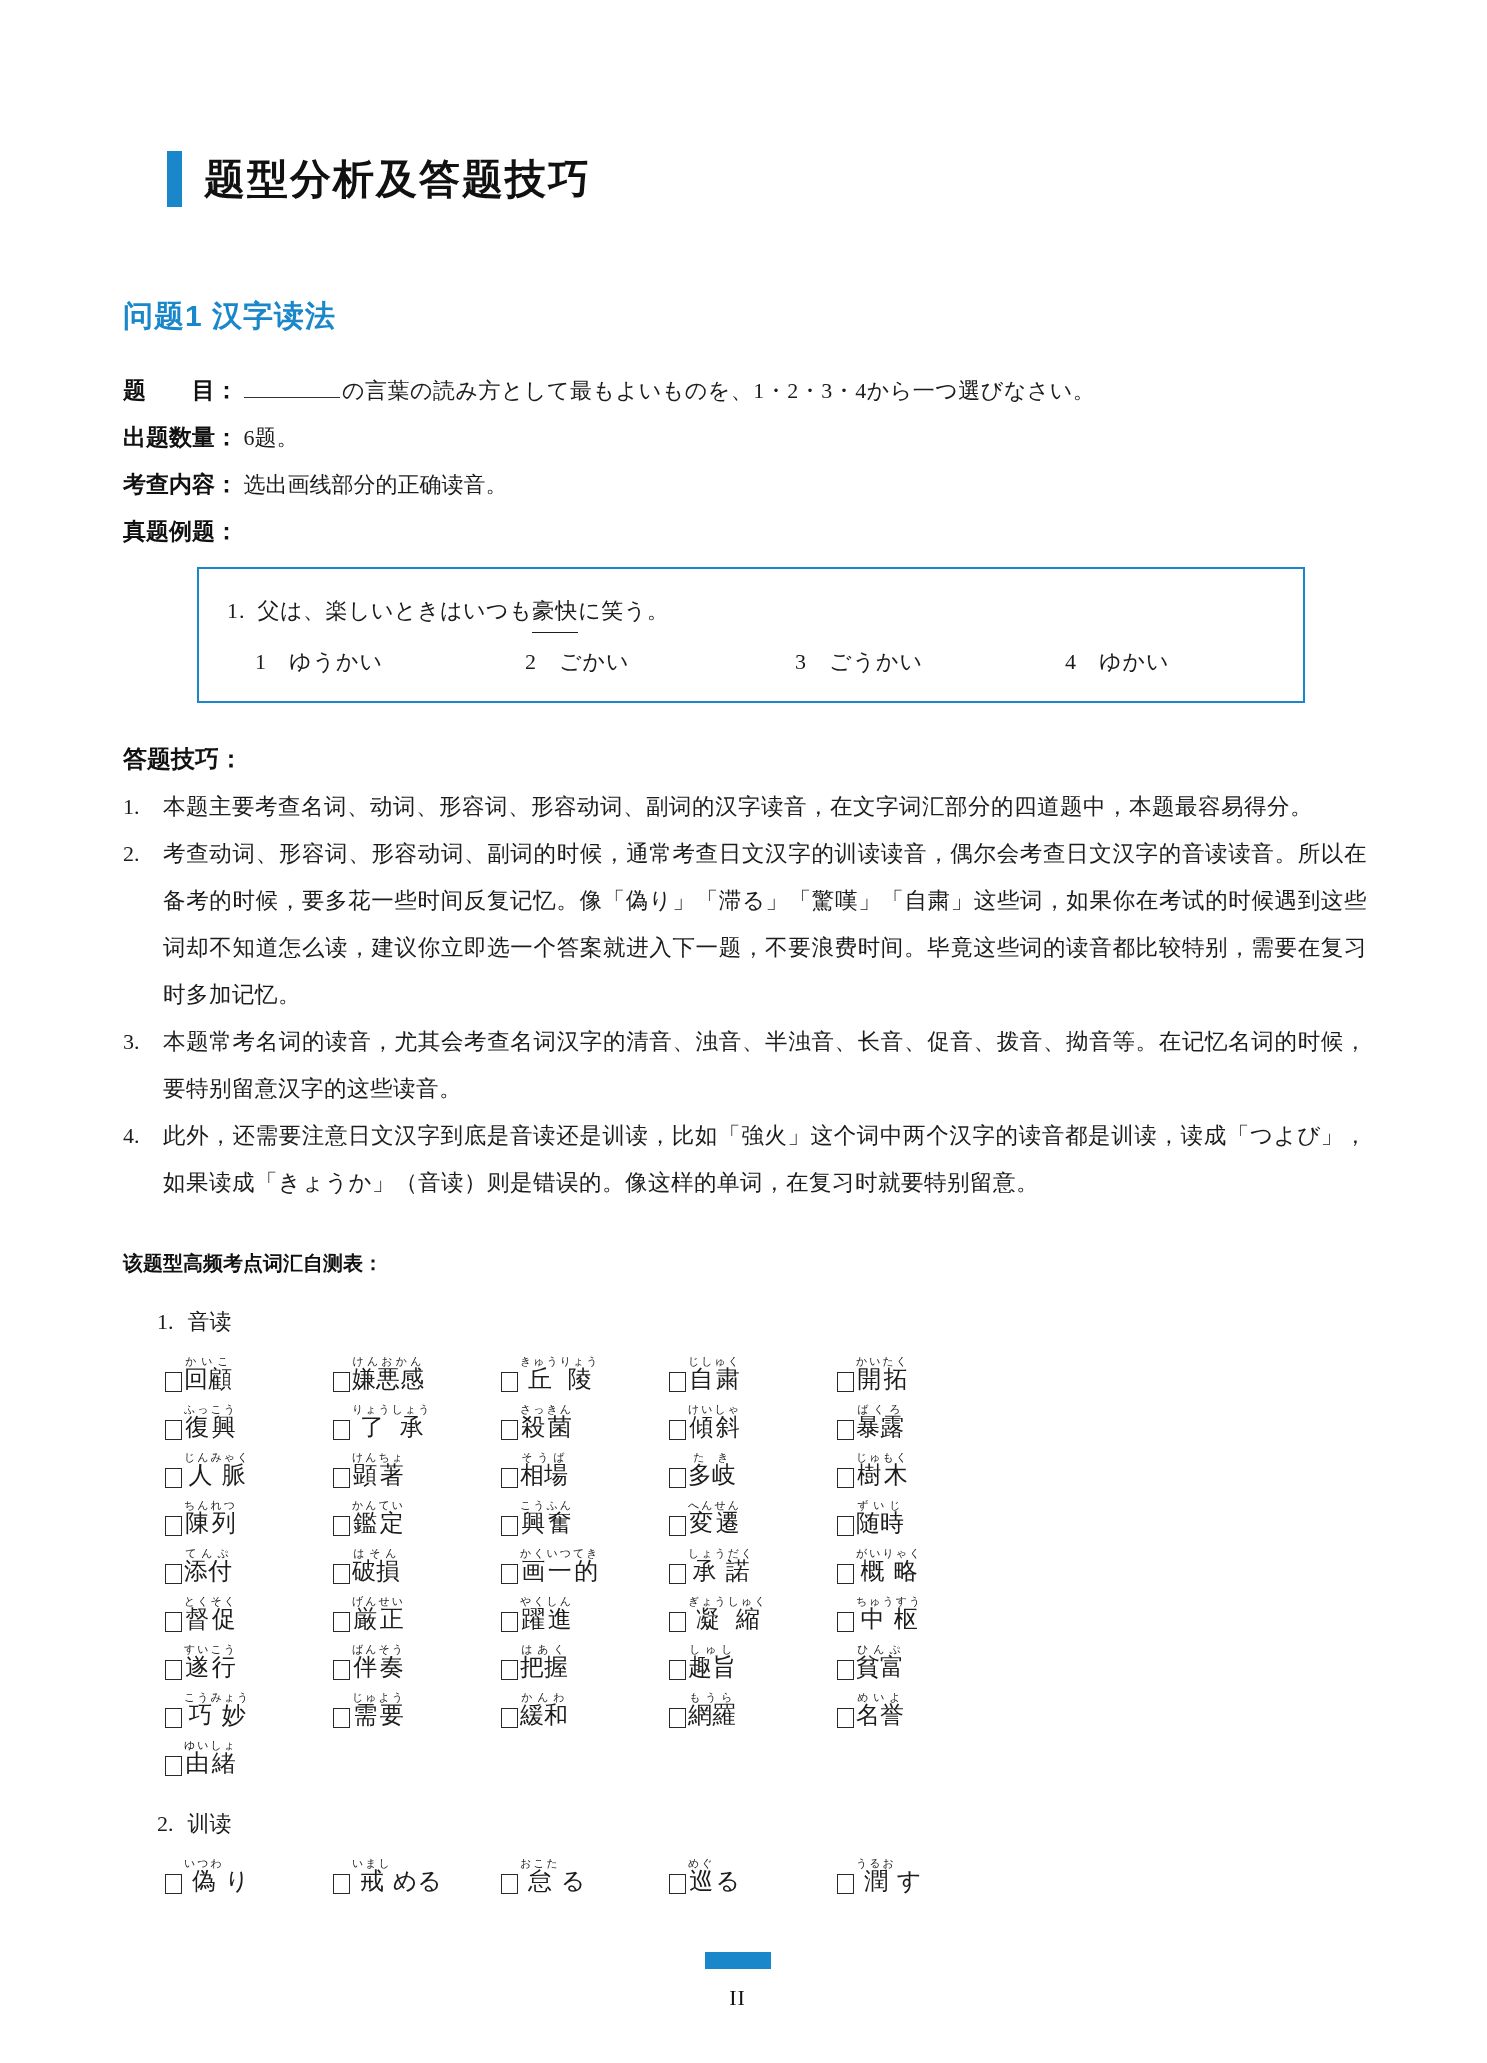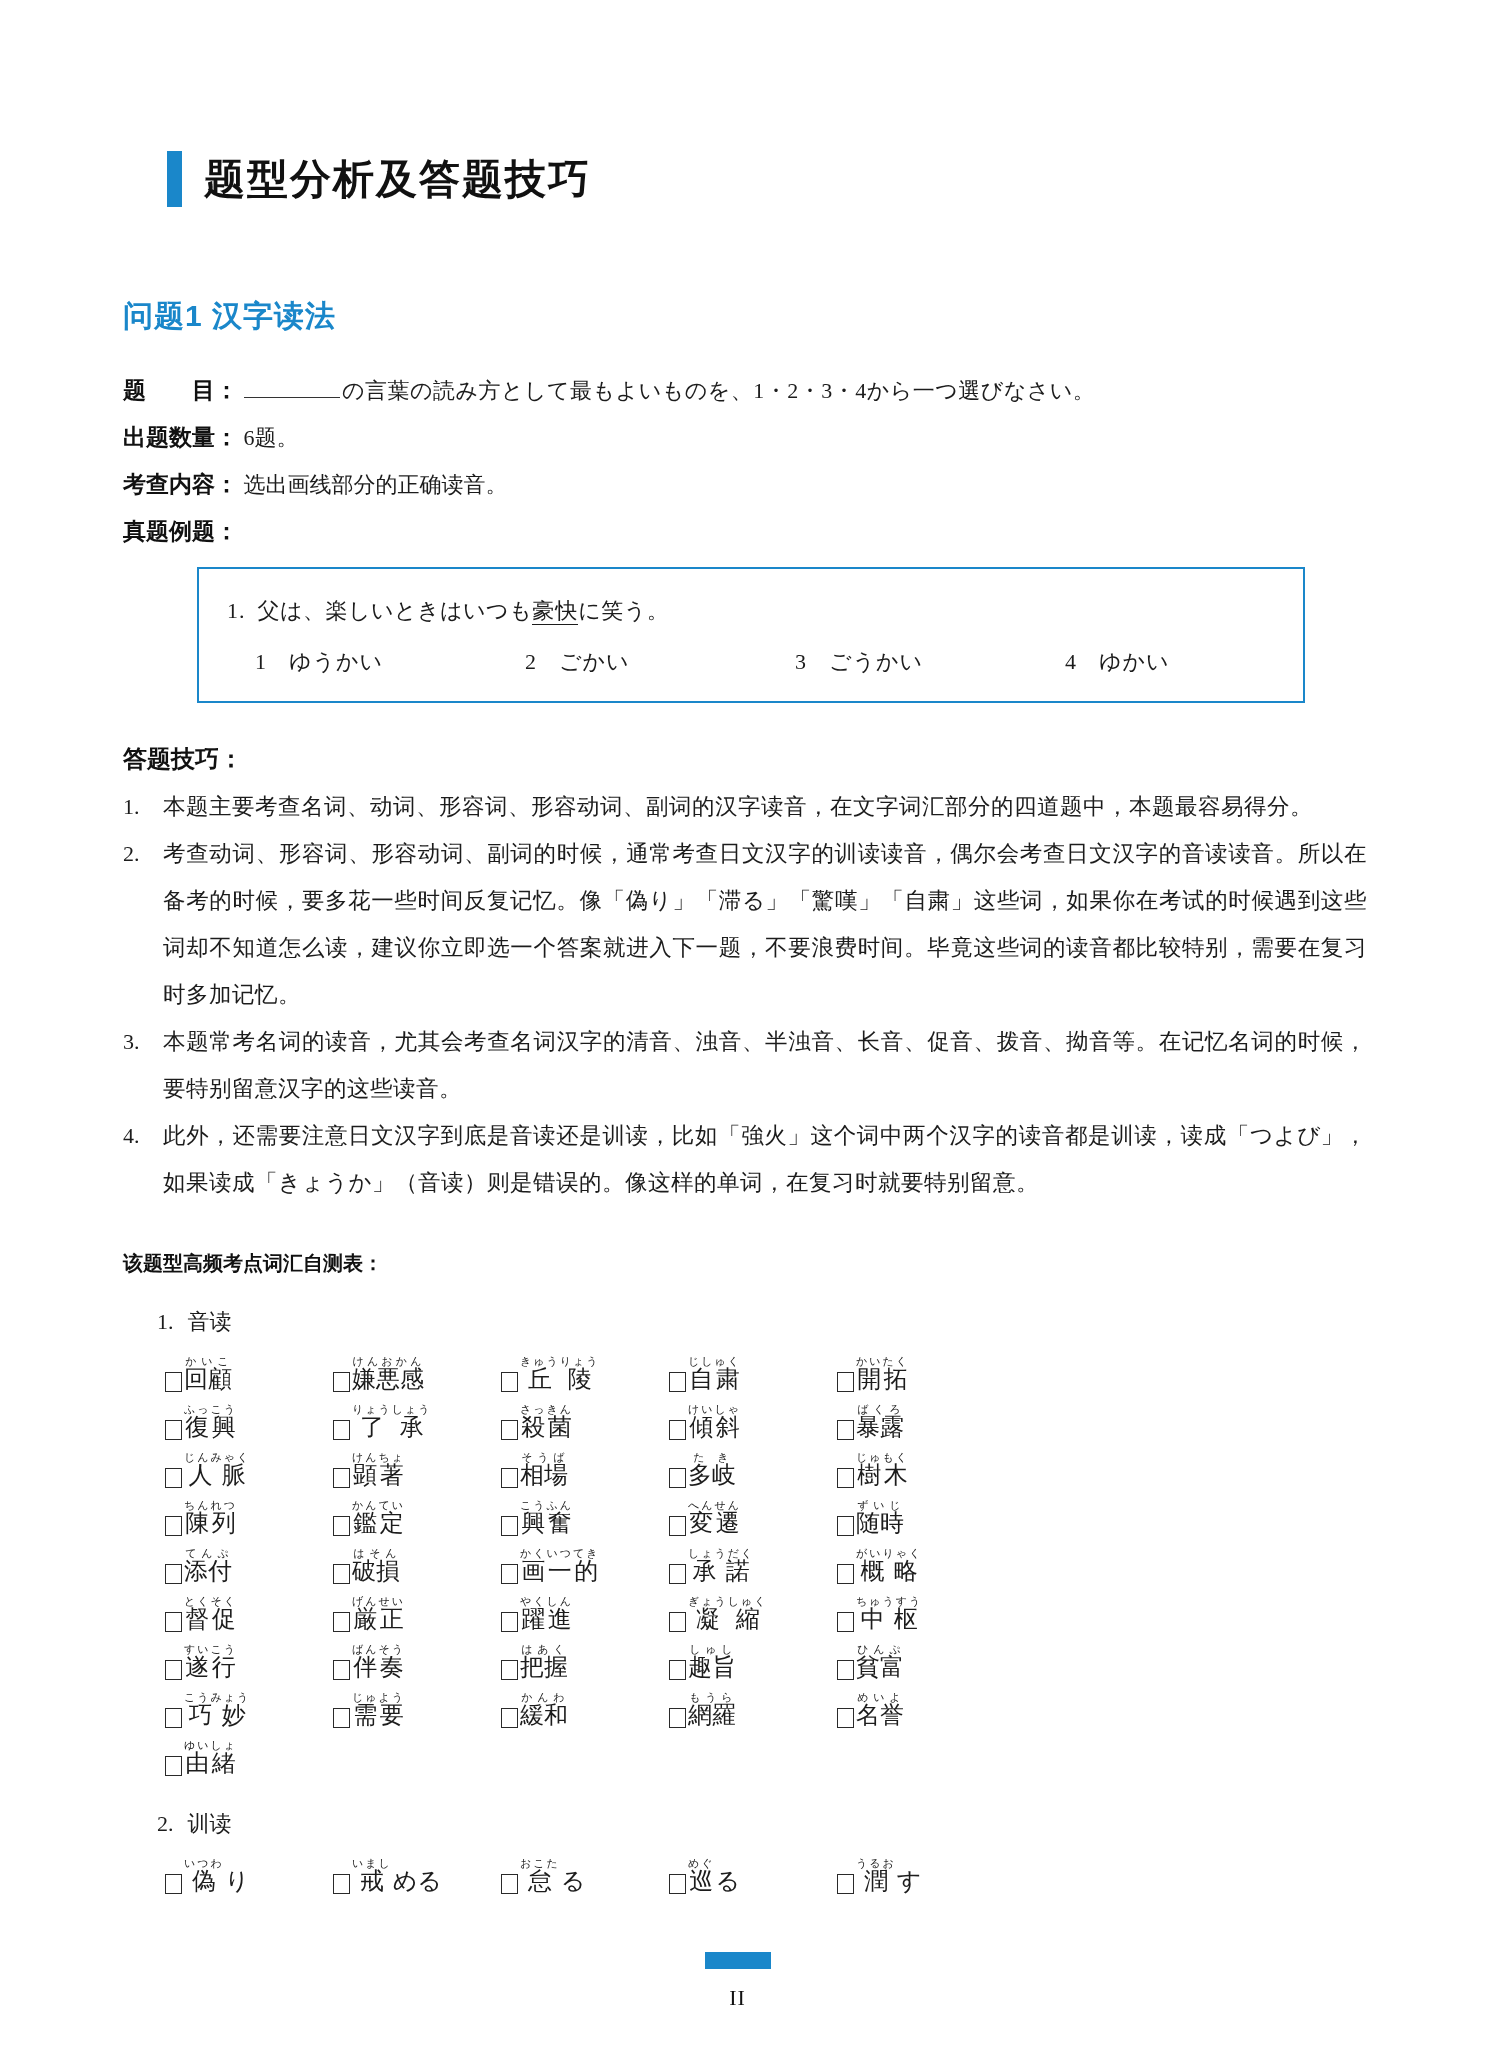--- a/index.html
+++ b/index.html
@@ -42,21 +42,21 @@
   .jp{letter-spacing:0.5px;}
 
   
   .example-box{
     margin:12px 0 0 74px;width:1108px;box-sizing:border-box;
     border:2.5px solid var(--accent);
     padding:20px 20px 24px 28px;font-size:22px;
   }
   .example-line{line-height:44px;letter-spacing:1px;}
   .example-num{margin-right:12px;}
-  .u-word{border-bottom:1.8px solid #1c1c1c;padding-bottom:1px;}
+  .u-word{border-bottom:1.8px solid #1c1c1c;padding-bottom:9px;}
   .options{display:flex;margin:14px 0 0 28px;}
   .opt{width:270px;flex:none;letter-spacing:1px;}
   .opt .opt-num{margin-right:22px;}
 
   
   .tips-heading{
     margin-top:40px;
     font-family:"Liberation Sans","DejaVu Sans",sans-serif;
     font-size:24px;font-weight:700;color:#111;
   }

